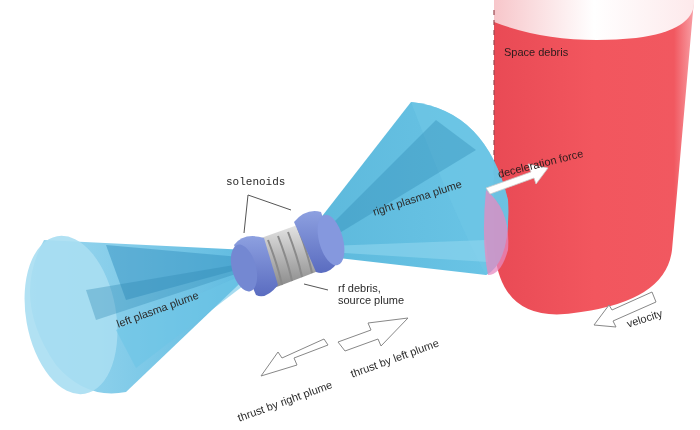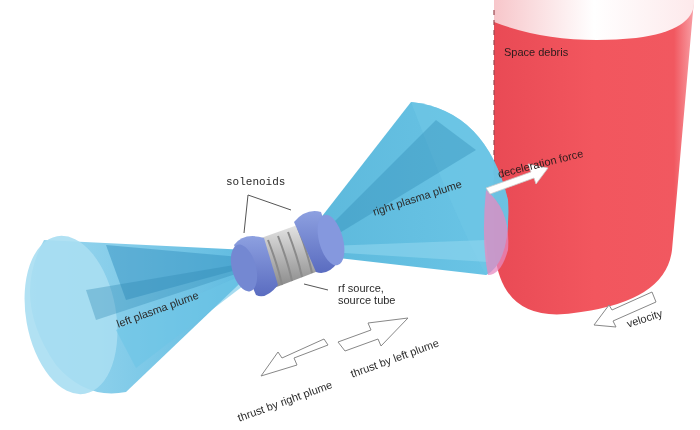--- a/index.html
+++ b/index.html
@@ -102,18 +102,18 @@
     <g>
       <path d="M636 292 L596 310 L593 305 L578 325 L600 327 L597 321 L640 302 Z" fill="#ffffff" stroke="#888" stroke-width="1"></path>
     </g>
   </svg>
 
   <span class="lbl dark" style="left:488px; top:46px;">Space debris</span>
   <span class="lbl dark" style="left:482px; top:168px; transform: rotate(-14deg);">deceleration force</span>
   <span class="lbl" style="left:357px; top:206px; transform: rotate(-18deg);">right plasma plume</span>
   <span class="lbl" style="left:101px; top:318px; transform: rotate(-20deg);">left plasma plume</span>
   <span class="lbl" style="left:210px; top:176px;font-family:Liberation Mono, monospace;">solenoids</span>
-  <span class="lbl" style="left:322px; top:282px;">rf source,</span>
-  <span class="lbl" style="left:322px; top:294px;">source tube</span>
+  <span class="lbl" style="left:322px; top:282px;">rf debris,</span>
+  <span class="lbl" style="left:322px; top:294px;">source plume</span>
   <span class="lbl" style="left:335px; top:368px; transform: rotate(-20deg);">thrust by left plume</span>
   <span class="lbl" style="left:222px; top:412px; transform: rotate(-20deg);">thrust by right plume</span>
   <span class="lbl" style="left:611px; top:318px; transform: rotate(-18deg);">velocity</span>
 </div>
 
 </body></html>

